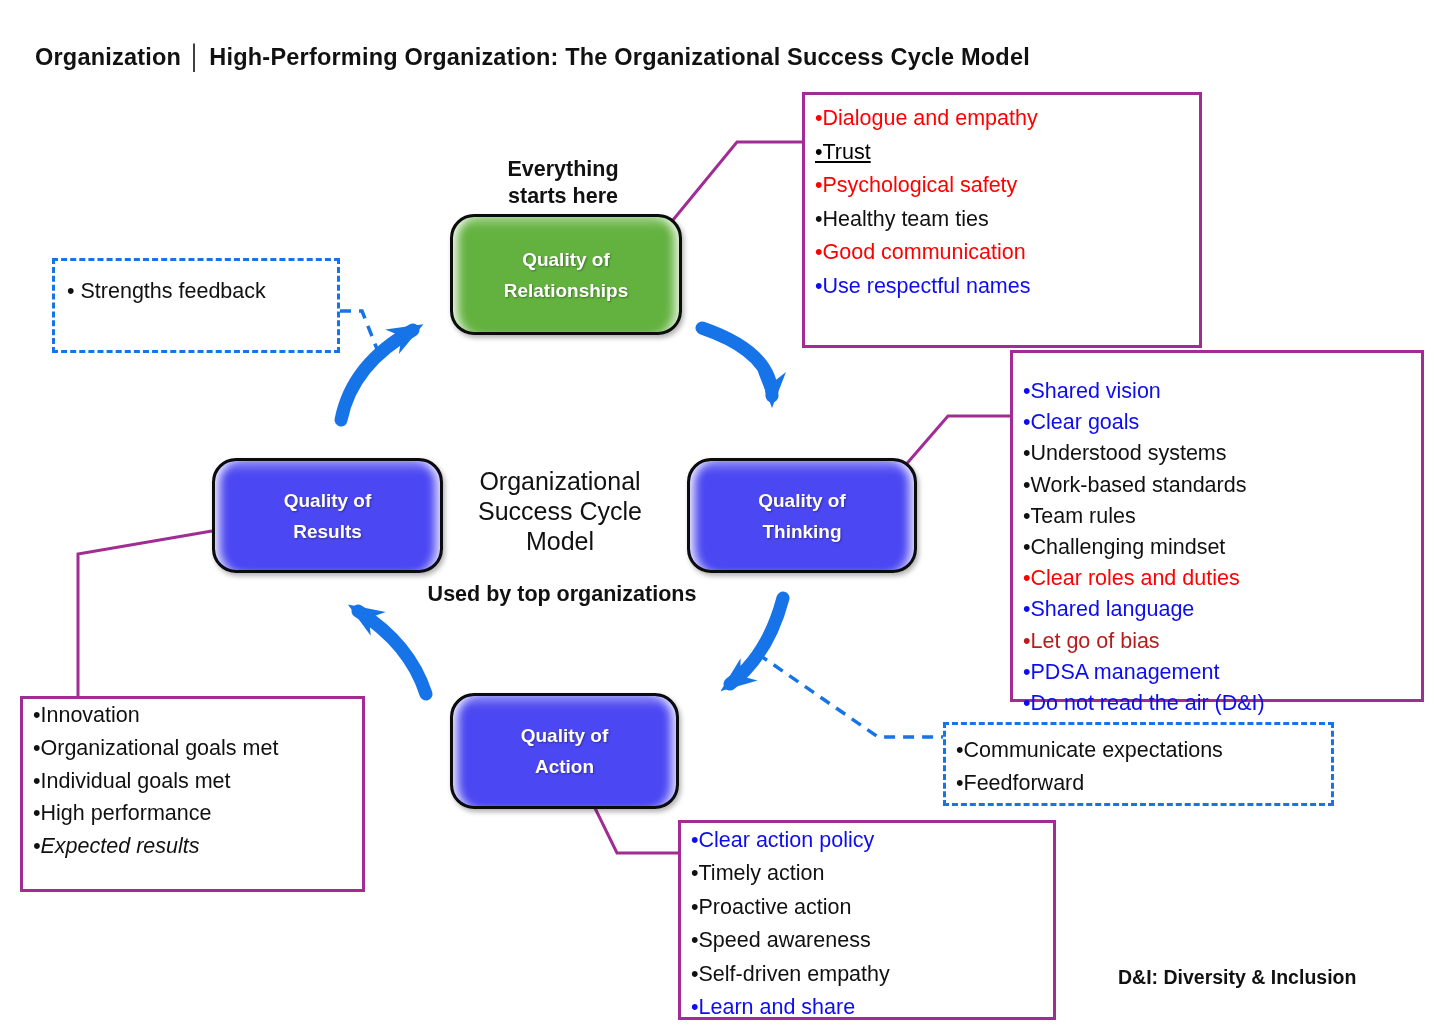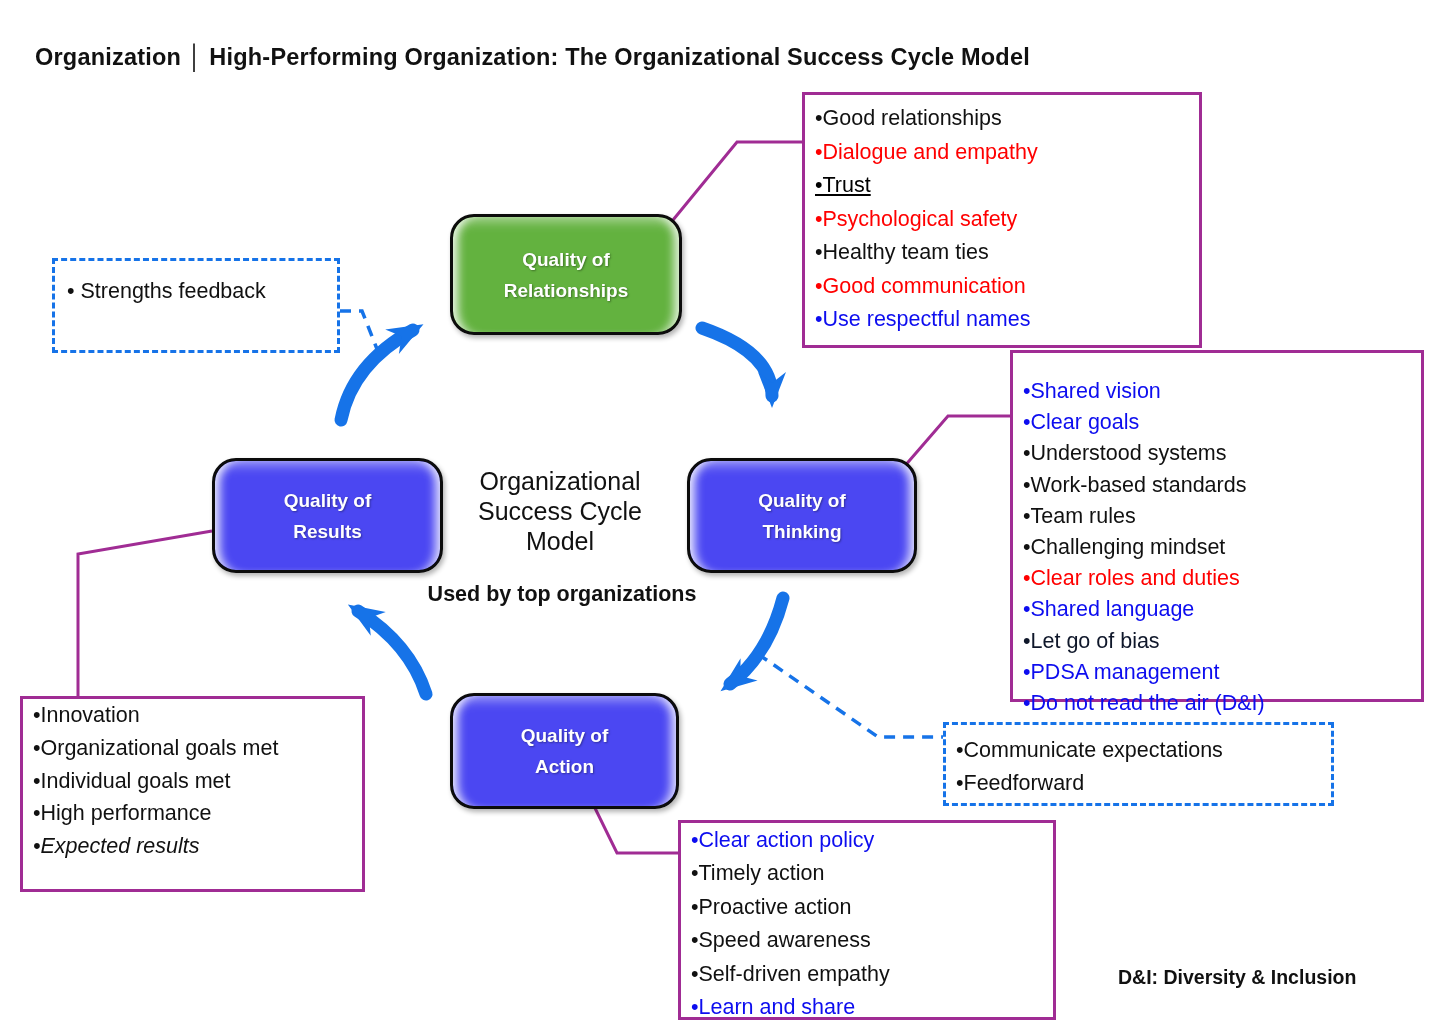--- a/index.html
+++ b/index.html
@@ -90,54 +90,55 @@
 
     <path d="M 340 311 L 362 311 L 377 349" fill="none" stroke="#1673E8" stroke-width="3.5" stroke-dasharray="11 8"></path>
     <path d="M 758 654 L 878 737 L 943 737" fill="none" stroke="#1673E8" stroke-width="3.5" stroke-dasharray="11 8"></path>
 
     <path d="M 702 328 Q 772 352 772 396" fill="none" stroke="#1673E8" stroke-width="13" stroke-linecap="round" marker-end="url(#ah)"></path>
     <path d="M 783 598 Q 768 655 730 684" fill="none" stroke="#1673E8" stroke-width="13" stroke-linecap="round" marker-end="url(#ah)"></path>
     <path d="M 426 694 Q 410 644 358 611" fill="none" stroke="#1673E8" stroke-width="13" stroke-linecap="round" marker-end="url(#ah)"></path>
     <path d="M 341 420 Q 352 364 413 330" fill="none" stroke="#1673E8" stroke-width="13" stroke-linecap="round" marker-end="url(#ah)"></path>
   </svg>
 
+  <div class="starts-here">Everything
+starts here</div>
 
   <div class="node green node-relationships">Quality of
 Relationships</div>
   <div class="node blue node-results">Quality of
 Results</div>
   <div class="node blue node-thinking">Quality of
 Thinking</div>
   <div class="node blue node-action">Quality of
 Action</div>
 
   <div class="center-label">Organizational
 Success Cycle
 Model</div>
   <div class="tagline">Used by top organizations</div>
 
   <div class="note note-relationships">
-      <div class="bullet-item" style="color: rgb(17, 17, 17);">•Good relationships</div>
       <div class="bullet-item" style="color: rgb(255, 0, 0);">•Dialogue and empathy</div>
       <div class="bullet-item" style="color: #000000; text-decoration: underline;">•Trust</div>
       <div class="bullet-item" style="color: rgb(255, 0, 0);">•Psychological safety</div>
       <div class="bullet-item" style="color: rgb(17, 17, 17);">•Healthy team ties</div>
       <div class="bullet-item" style="color: rgb(255, 0, 0);">•Good communication</div>
       <div class="bullet-item" style="color: rgb(13, 13, 239);">•Use respectful names</div>
     </div>
   <div class="note note-thinking">
       <div class="bullet-item" style="color: rgb(13, 13, 239); margin-top: 18px;">•Shared vision</div>
       <div class="bullet-item" style="color: rgb(13, 13, 239);">•Clear goals</div>
       <div class="bullet-item" style="color: rgb(17, 17, 17);">•Understood systems</div>
       <div class="bullet-item" style="color: rgb(17, 17, 17);">•Work-based standards</div>
       <div class="bullet-item" style="color: rgb(17, 17, 17);">•Team rules</div>
       <div class="bullet-item" style="color: rgb(17, 17, 17);">•Challenging mindset</div>
       <div class="bullet-item" style="color: rgb(255, 0, 0);">•Clear roles and duties</div>
       <div class="bullet-item" style="color: rgb(13, 13, 239);">•Shared language</div>
-      <div class="bullet-item" style="color: #0f172a;">•Let go of bias</div>
+      <div class="bullet-item" style="color: #b91c1c;">•Let go of bias</div>
       <div class="bullet-item" style="color: rgb(13, 13, 239);">•PDSA management</div>
       <div class="bullet-item" style="color: rgb(13, 13, 239);">•Do not read the air (D&amp;I)</div>
     </div>
   <div class="note note-action">
       <div class="bullet-item" style="color: rgb(13, 13, 239);">•Clear action policy</div>
       <div class="bullet-item" style="color: rgb(17, 17, 17);">•Timely action</div>
       <div class="bullet-item" style="color: rgb(17, 17, 17);">•Proactive action</div>
       <div class="bullet-item" style="color: rgb(17, 17, 17);">•Speed awareness</div>
       <div class="bullet-item" style="color: rgb(17, 17, 17);">•Self-driven empathy</div>
       <div class="bullet-item" style="color: rgb(13, 13, 239);">•Learn and share</div>

